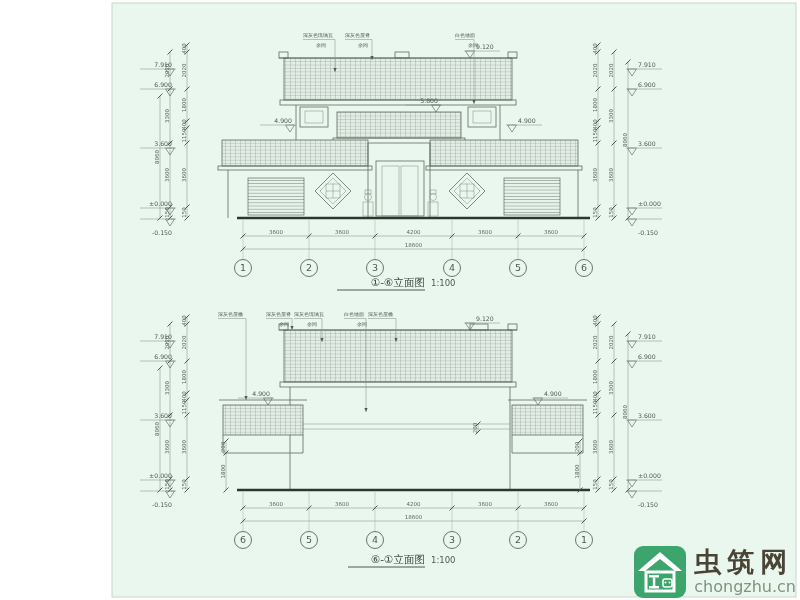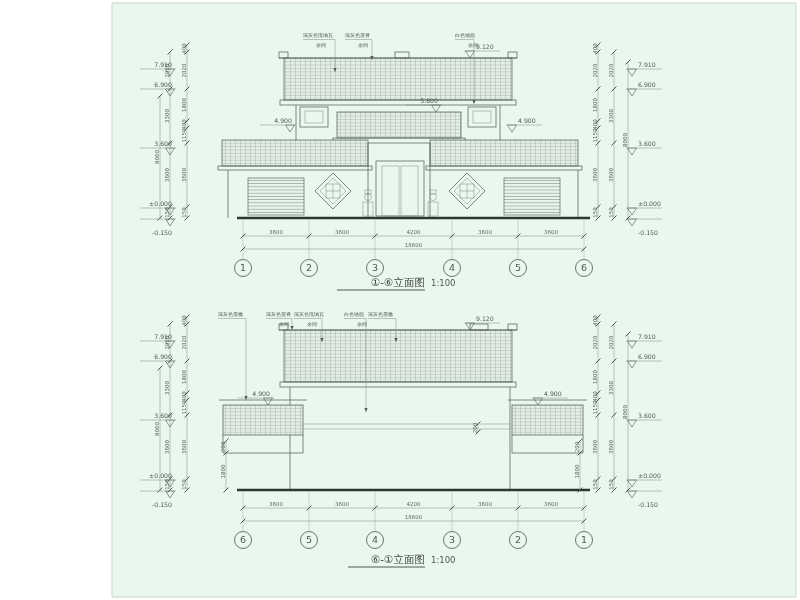--- a/index.html
+++ b/index.html
@@ -585,13 +585,31 @@
   <g>
         <circle cx="584" cy="540" r="8.5" class="bub"></circle>
         <text x="584" y="543.4" class="bt" text-anchor="middle">1</text>
       </g>
 
   <text class="ttl" x="425" y="563" text-anchor="end">⑥-①立面图</text>
   <text class="ttls" x="431" y="563" text-anchor="start">1:100</text>
   <line x1="348" y1="567" x2="425" y2="567" stroke="#4f5a50" stroke-width="1"></line>
 </svg>
 
+<div class="wm">
+  <div class="wm-logo">
+    <svg width="52" height="52" viewBox="0 0 52 52">
+      <polygon points="26,6 4,25 11,25 26,13 41,25 48,25" fill="#fff"></polygon>
+      <rect x="12" y="26" width="28" height="19" fill="none" stroke="#fff" stroke-width="3"></rect>
+      <rect x="15" y="29" width="10" height="2.5" fill="#fff"></rect>
+      <rect x="18.8" y="31.5" width="2.5" height="8.5" fill="#fff"></rect>
+      <rect x="15" y="40" width="10" height="2.5" fill="#fff"></rect>
+      <rect x="29" y="33" width="9" height="8" rx="2" fill="none" stroke="#fff" stroke-width="1.6"></rect>
+      <circle cx="31.5" cy="36.5" r="1" fill="#fff"></circle>
+      <circle cx="35.5" cy="36.5" r="1" fill="#fff"></circle>
+    </svg>
+  </div>
+  <div class="wm-text">
+    <div class="wm-name">虫筑网</div>
+    <div class="wm-url">chongzhu.cn</div>
+  </div>
 </div>
+</div>
 
 </body></html>

